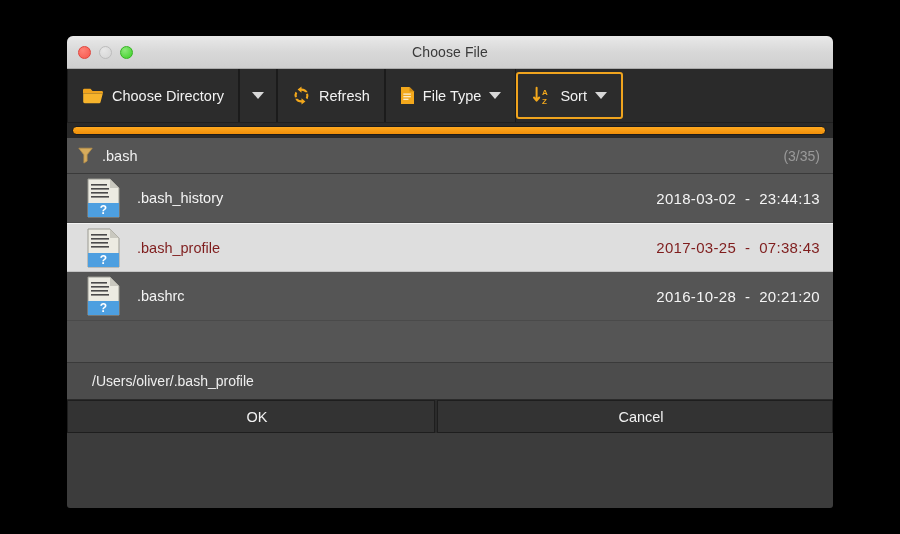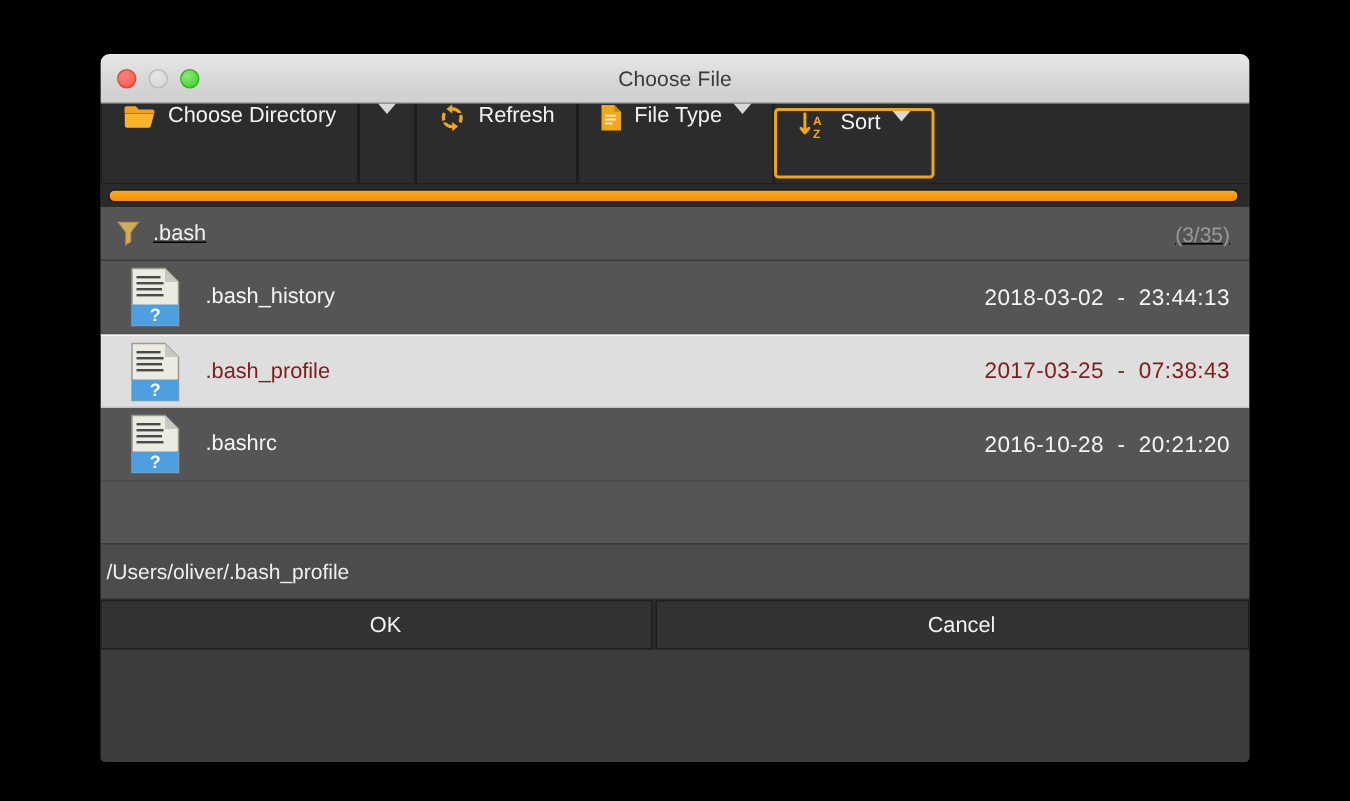--- a/index.html
+++ b/index.html
@@ -58,21 +58,21 @@
     display: flex;
     align-items: stretch;
     border-bottom: 1px solid #1f1f1f;
   }
   .tbtn {
     background: #2c2c2c;
     border: 1px solid #1b1b1b;
     border-top: none;
     border-bottom: none;
     display: flex;
-    align-items: flex-start;
+    align-items: center;
     justify-content: center;
     gap: 8px;
     padding: 0 14px;
     color: #f2f2f2;
     font-size: 14.5px;
     white-space: nowrap;
     cursor: default;
   }
   .tbtn.caret-only { padding: 0 12px; }
   .tbtn.focused {
@@ -105,21 +105,20 @@
   }
 
   
   .filterbar {
     height: 36px;
     background: #555555;
     display: flex;
     align-items: center;
     padding: 0 13px 0 11px;
     border-bottom: 1px solid #3a3a3a;
-    text-decoration: underline;
   }
   .filter-text {
     color: #f0f0f0;
     font-size: 14.5px;
     margin-left: 9px;
     flex: 1;
   }
   .filter-count {
     color: #9a9a9a;
     font-size: 14px;
@@ -158,21 +157,21 @@
   .row.selected .fname,
   .row.selected .fdate { color: #7f1d1d; }
   .list-filler { background: #555555; height: 41px; }
 
   
   .pathbar {
     height: 38px;
     background: #4c4c4c;
     display: flex;
     align-items: center;
-    padding-left: 4px;
+    padding-left: 25px;
     color: #efefef;
     font-size: 14px;
     border-top: 1px solid #3a3a3a;
     border-bottom: 1px solid #2b2b2b;
   }
 
   
   .actions {
     height: 33px;
     display: flex;

